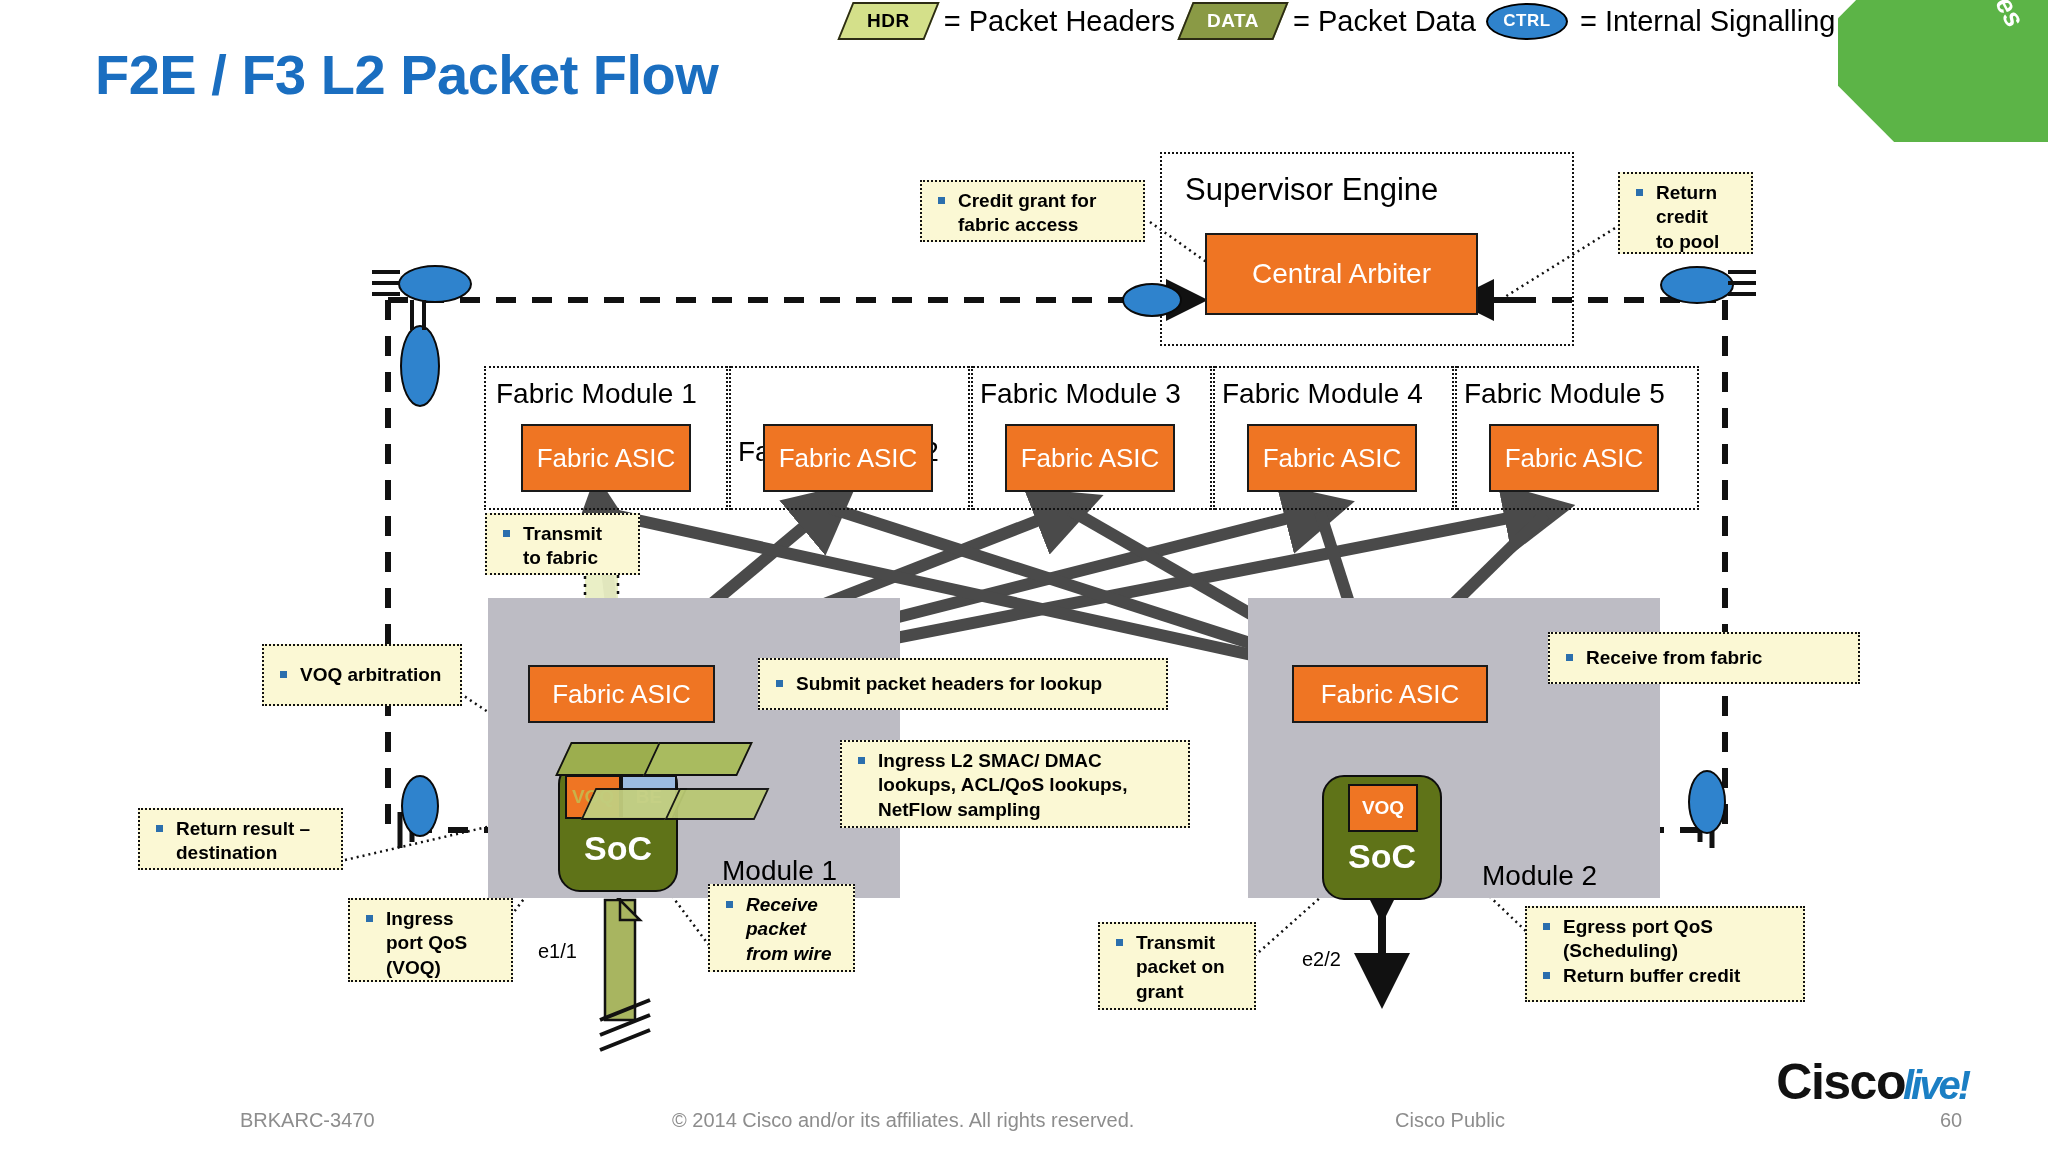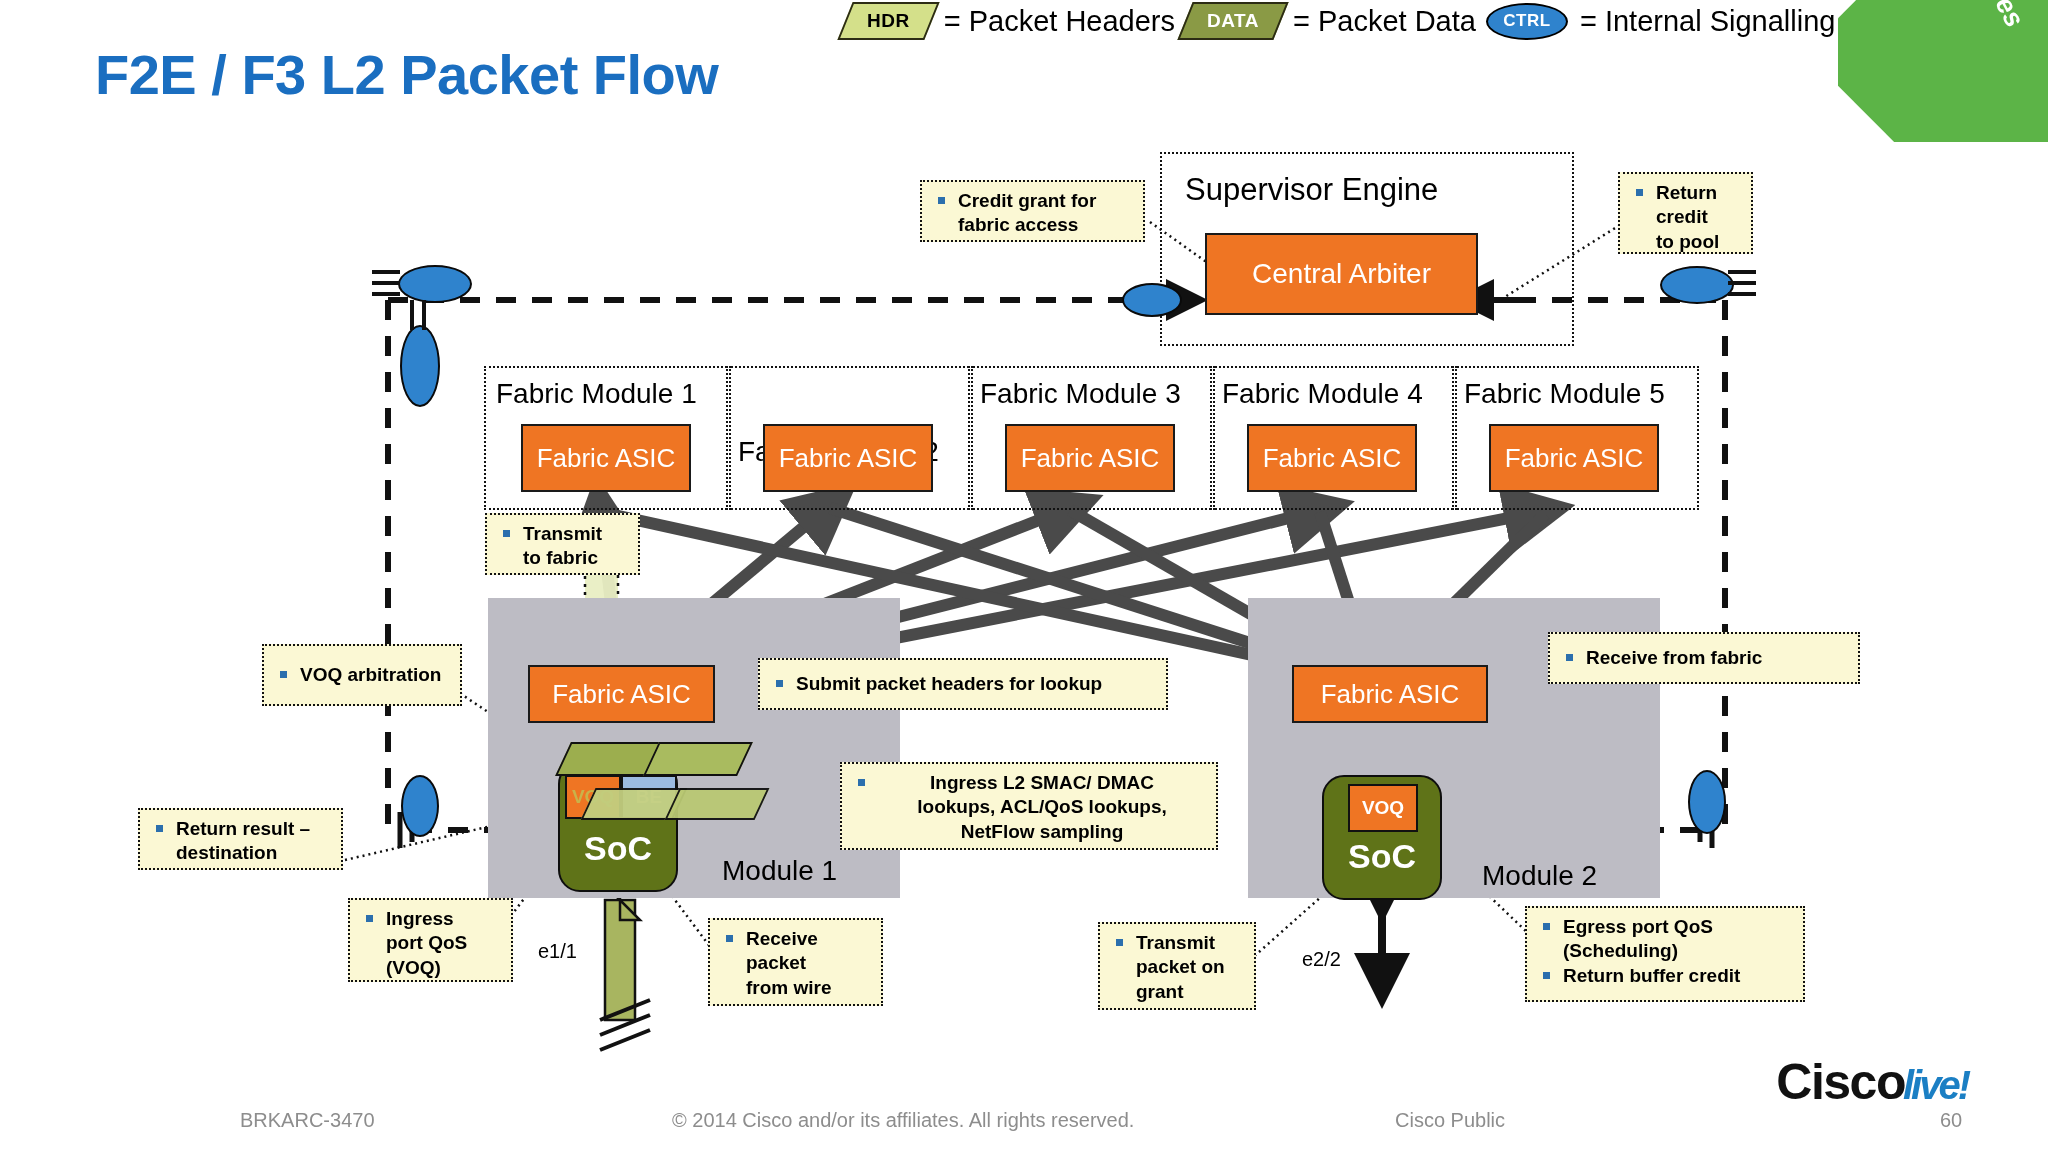--- a/index.html
+++ b/index.html
@@ -346,21 +346,21 @@
       <li style="margin:0;">Submit packet headers for lookup</li>
     </ul>
   </div>
 
   <div class="callout" style="left:1548px;top:632px;width:312px;height:52px;display:flex;align-items:center;">
     <ul style="width:100%;">
       <li style="margin:0;">Receive from fabric</li>
     </ul>
   </div>
 
-  <div class="callout" style="left:840px;top:762px;width:378px;height:88px;text-align:center;">
+  <div class="callout" style="left:840px;top:740px;width:350px;height:88px;">
     <ul>
       <li>Ingress L2 SMAC/ DMAC</li>
       <li>lookups, ACL/QoS lookups,</li>
       <li>NetFlow sampling</li>
     </ul>
   </div>
 
   <div class="callout" style="left:138px;top:808px;width:205px;height:62px;">
     <ul>
       <li>Return result –</li>
@@ -369,21 +369,21 @@
   </div>
 
   <div class="callout" style="left:348px;top:898px;width:165px;height:84px;">
     <ul>
       <li>Ingress</li>
       <li>port QoS</li>
       <li>(VOQ)</li>
     </ul>
   </div>
 
-  <div class="callout" style="left:708px;top:918px;width:175px;height:88px;">
+  <div class="callout" style="left:708px;top:884px;width:147px;height:88px;font-style:italic;">
     <ul>
       <li>Receive</li>
       <li>packet</li>
       <li>from wire</li>
     </ul>
   </div>
 
   <div class="callout" style="left:1098px;top:922px;width:158px;height:88px;">
     <ul>
       <li>Transmit</li>

